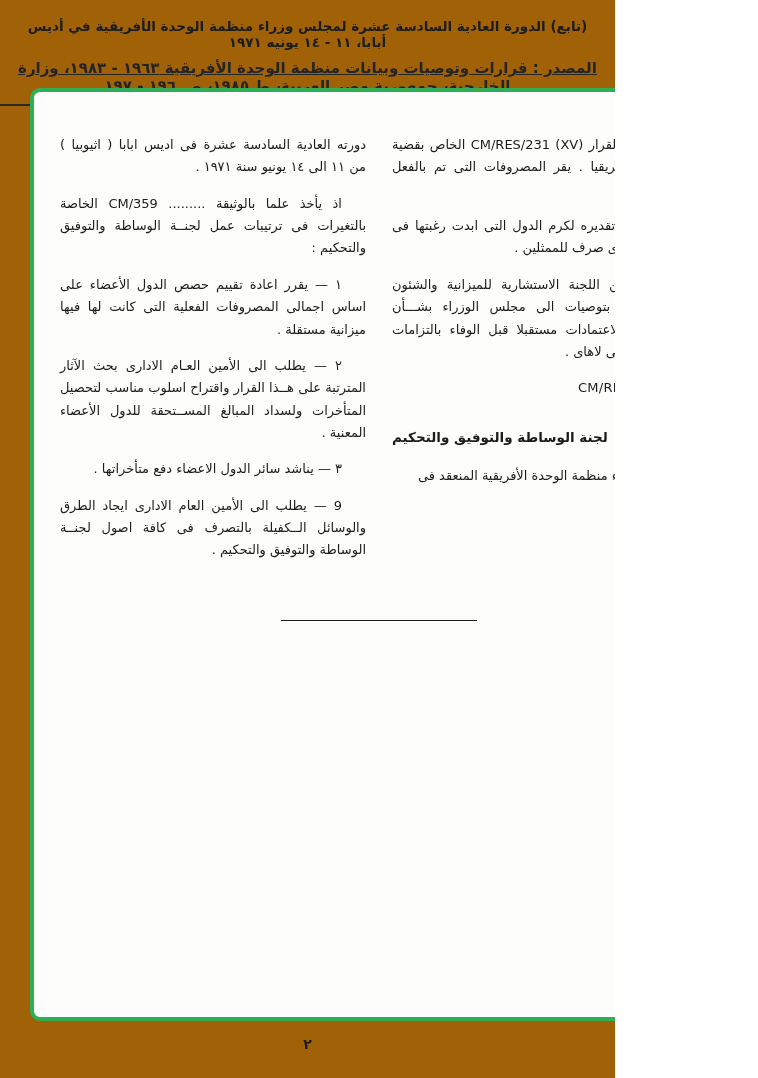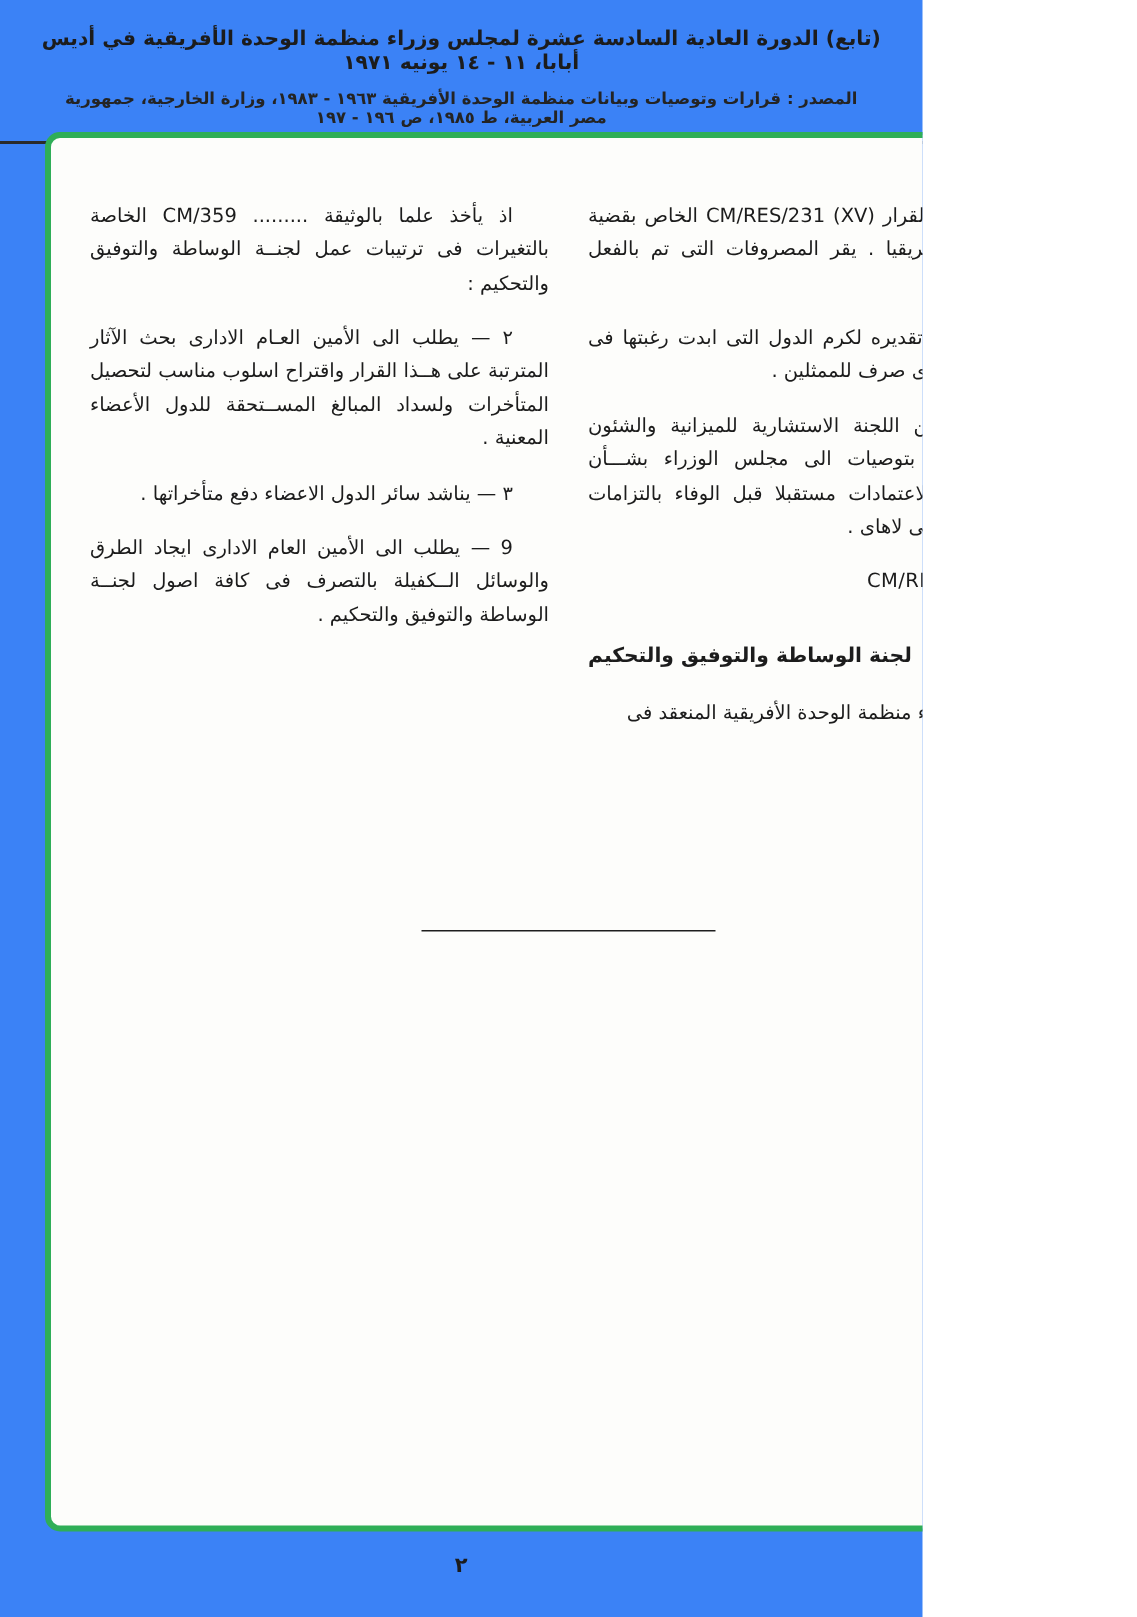--- a/index.html
+++ b/index.html
@@ -5,41 +5,42 @@
   * { margin:0; padding:0; box-sizing:border-box; }
   html,body { width:758px; }
   body {
     background:#ffffff;
     font-family:"DejaVu Sans", sans-serif;
     color:#1c1c1c;
   }
   .page {
     position:relative;
     width:615px; height:1078px;
-    background:#3b82f6;
+    background:#a16207;
     overflow:hidden;
   }
   
   .header {
     direction:rtl;
     text-align:center;
     padding-top:18px;
   }
   .doc-title {
     font-size:13.5px;
     font-weight:bold;
     letter-spacing:.2px;
     padding:0 24px;
   }
   .doc-source {
-    font-size:11px;
+    font-size:15px;
     font-weight:bold;
     margin-top:9px;
     color:#242424;
-    padding:0 32px;
+    padding:0 18px;
+    text-decoration:underline;
   }
   .header-rule {
     border:none;
     border-top:2px solid #2a2a2a;
     width:722px;
     margin:9px auto 0 auto;
   }
   
   .green-box {
     position:absolute;
@@ -113,21 +114,23 @@
       <div class="col">
         <p>واذ يذكر بالقرار CM/RES/231 (XV) الخاص بقضية جنوب غرب أفريقيا . يقر المصروفات التى تم بالفعل انفاقها .</p>
         <p>يعرب عن تقديره لكرم الدول التى ابدت رغبتها فى سداد المبلغ الذى صرف للممثلين .</p>
         <p>يطلب امين اللجنة الاستشارية للميزانية والشئون المالية التوجه بتوصيات الى مجلس الوزراء بشـــأن مسألة اقرار الاعتمادات مستقبلا قبل الوفاء بالتزامات عرض القضية فى لاهاى .</p>
         <p class="res-ref">CM/RES/240 (XVI)</p>
         <div class="section-heading">لجنة الوساطة والتوفيق والتحكيم</div>
         <p class="no-indent">أن مجلس وزراء منظمة الوحدة الأفريقية المنعقد فى</p>
       </div>
 
       <div class="col">
+        <p class="no-indent">دورته العادية السادسة عشرة فى اديس ابابا ( اثيوبيا ) من ١١ الى ١٤ يونيو سنة ١٩٧١ .</p>
         <p>اذ يأخذ علما بالوثيقة ......... CM/359 الخاصة بالتغيرات فى ترتيبات عمل لجنــة الوساطة والتوفيق والتحكيم :</p>
+        <p class="item">١ — يقرر اعادة تقييم حصص الدول الأعضاء على اساس اجمالى المصروفات الفعلية التى كانت لها فيها ميزانية مستقلة .</p>
         <p class="item">٢ — يطلب الى الأمين العـام الادارى بحث الآثار المترتبة على هــذا القرار واقتراح اسلوب مناسب لتحصيل المتأخرات ولسداد المبالغ المســتحقة للدول الأعضاء المعنية .</p>
         <p class="item">٣ — يناشد سائر الدول الاعضاء دفع متأخراتها .</p>
         <p class="item">9 — يطلب الى الأمين العام الادارى ايجاد الطرق والوسائل الــكفيلة بالتصرف فى كافة اصول لجنــة الوساطة والتوفيق والتحكيم .</p>
       </div>
 
     </div>
 
     <div class="mid-rule"></div>
   </div>
 

